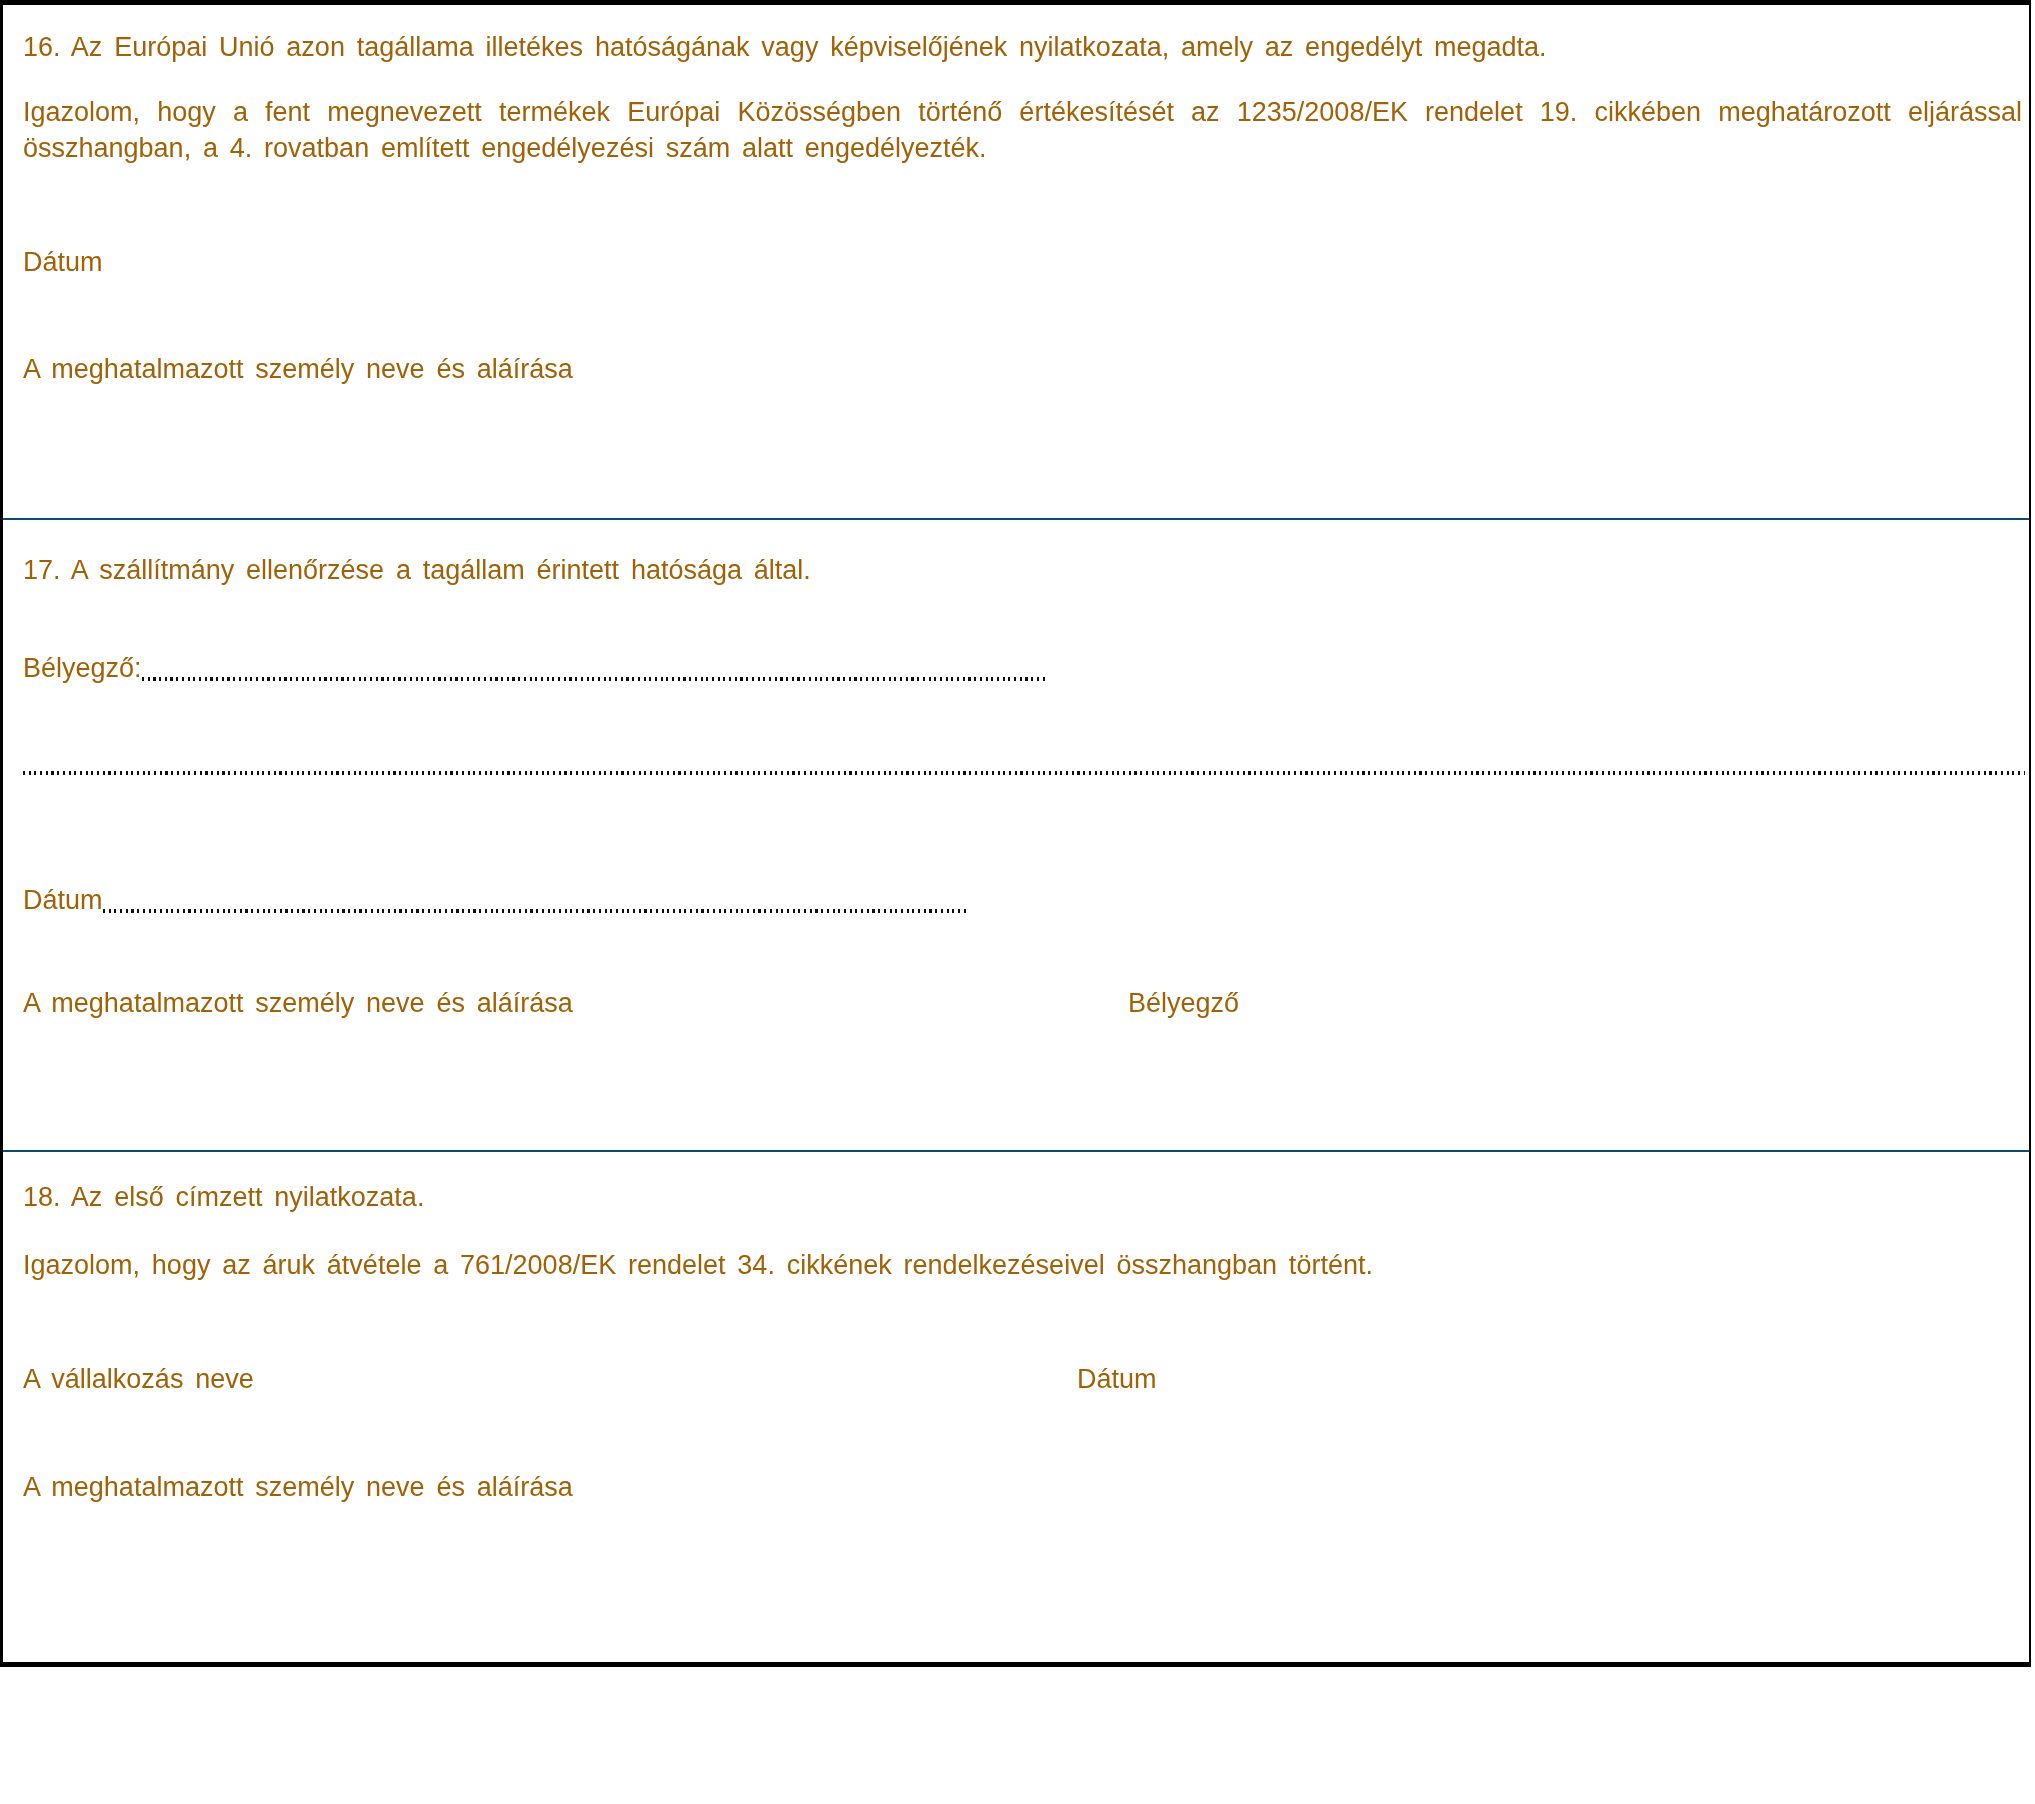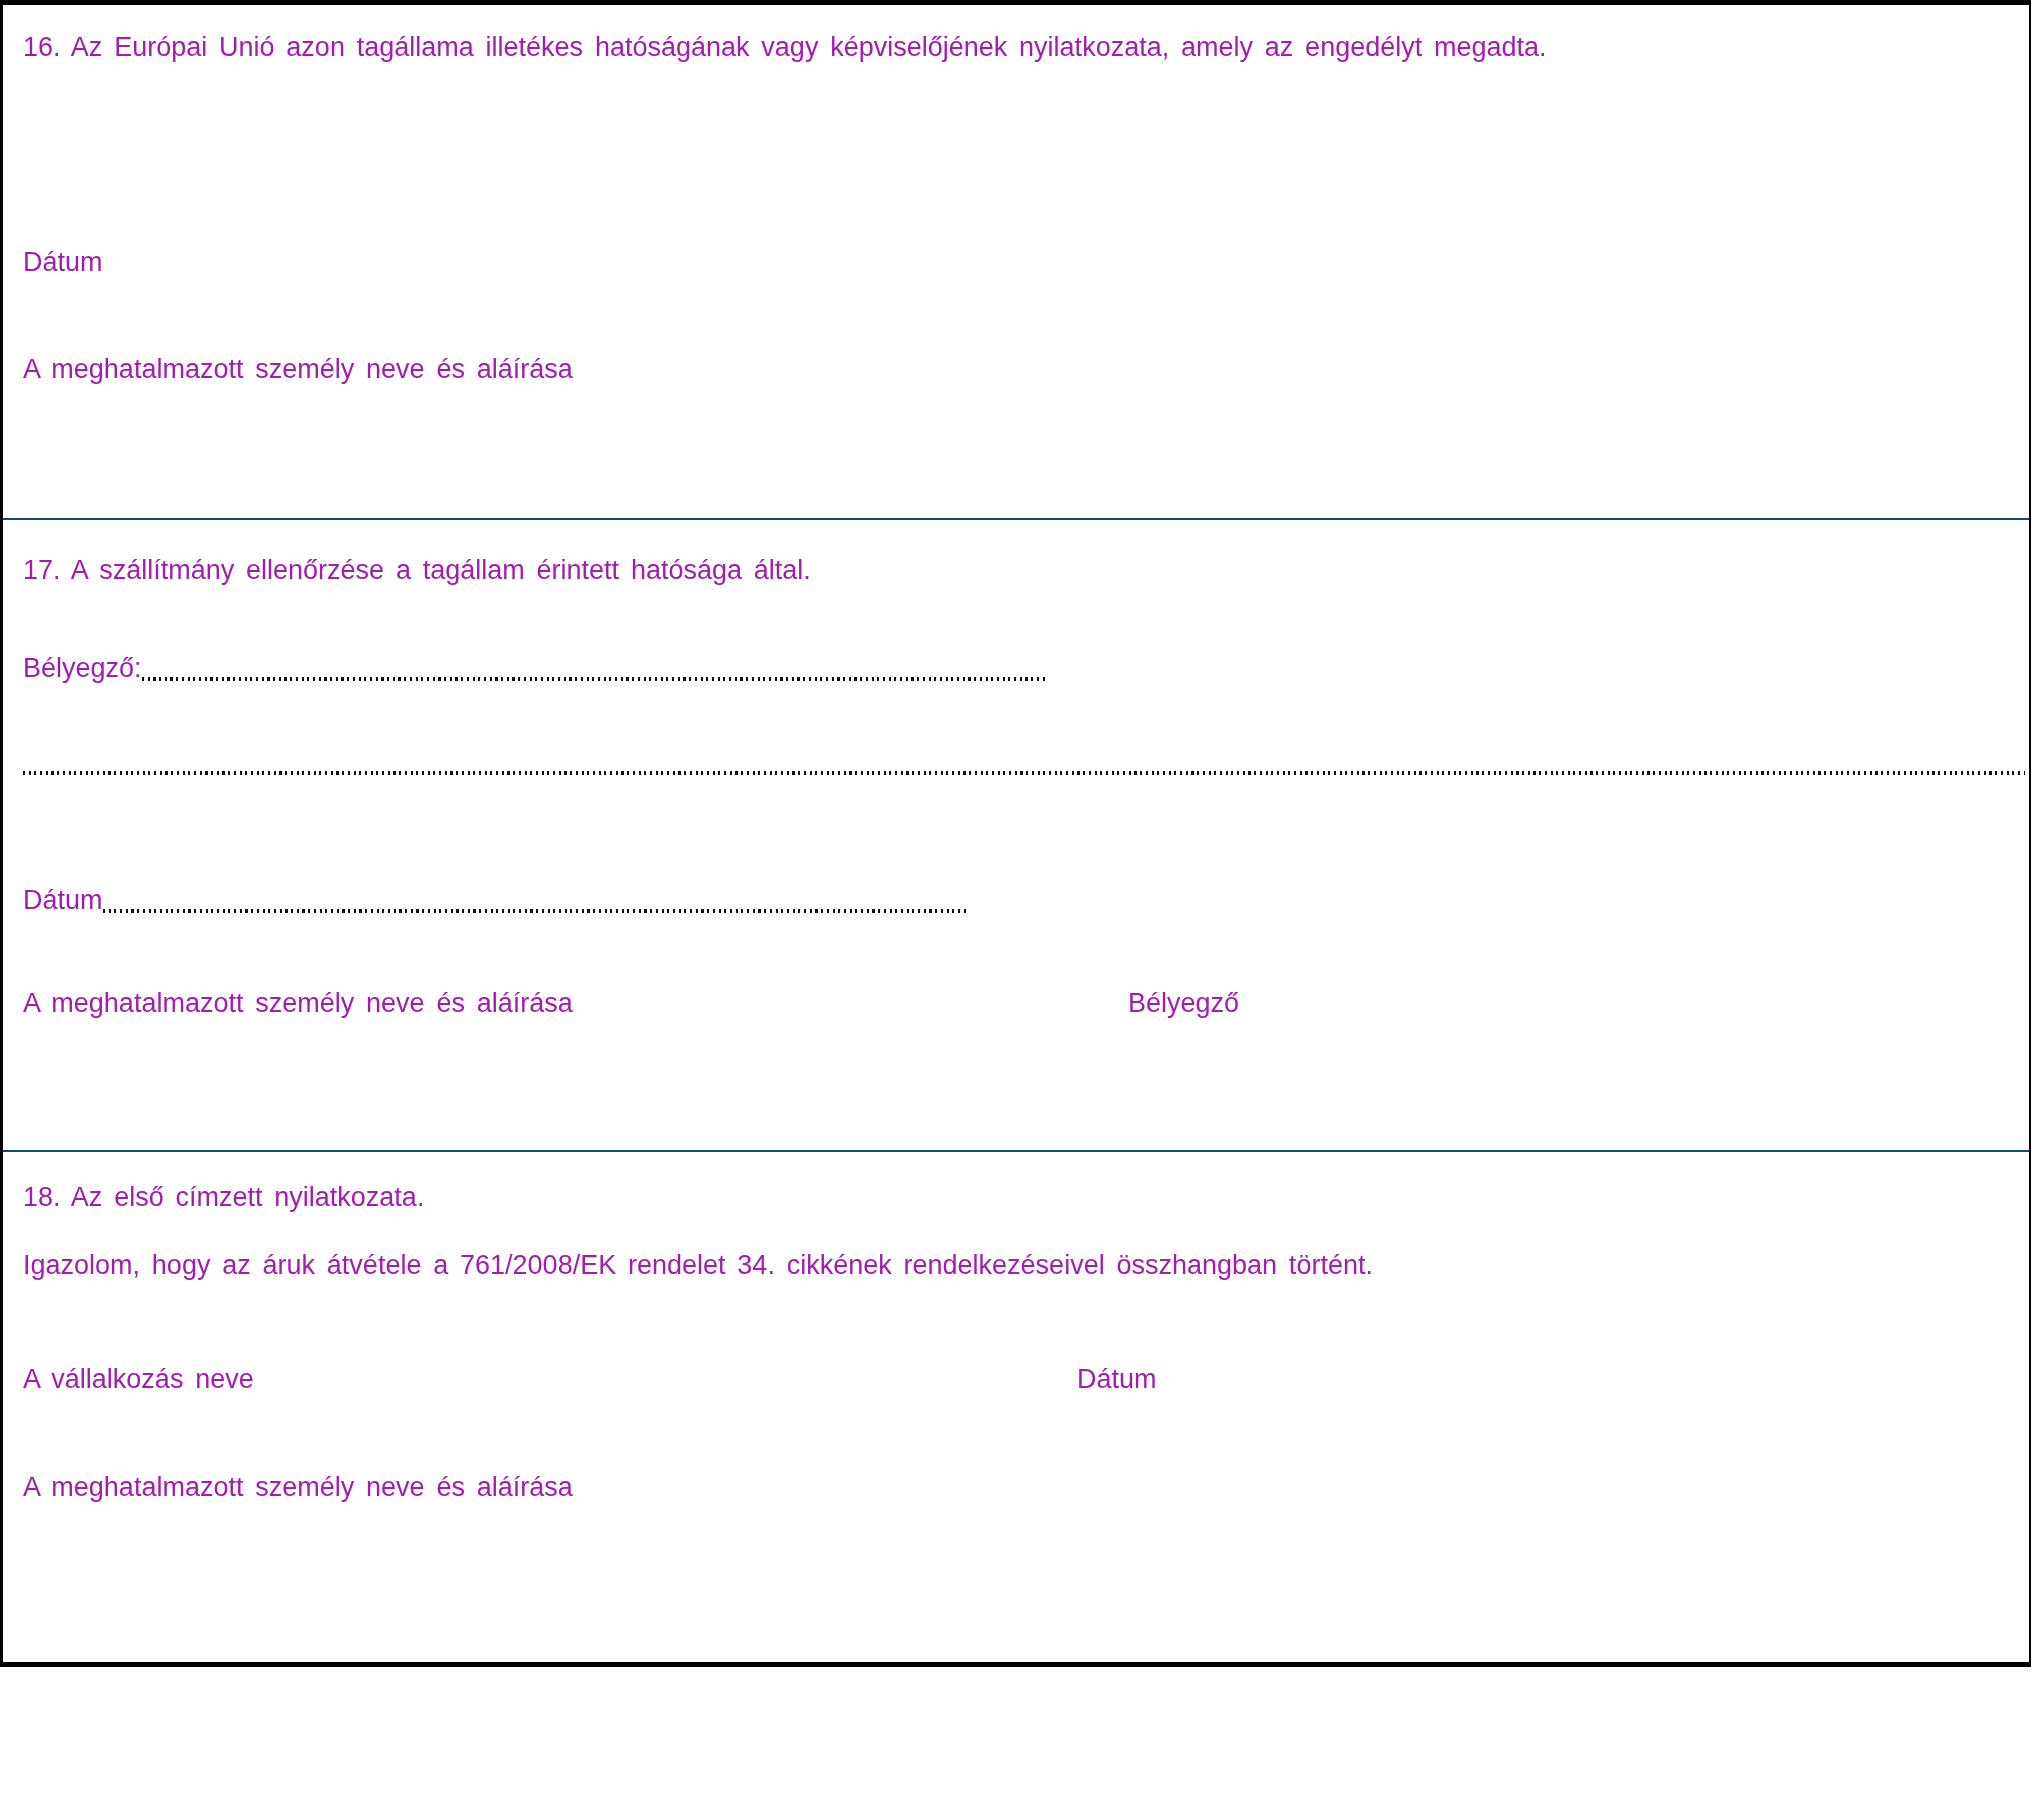--- a/index.html
+++ b/index.html
@@ -6,21 +6,21 @@
     margin: 0;
     padding: 0;
     background: #ffffff;
   }
   .page {
     position: relative;
     width: 2035px;
     height: 1768px;
     background: #ffffff;
     font-family: "Liberation Sans", "DejaVu Sans", sans-serif;
-    color: #a21caf;
+    color: #a16207;
     font-size: 27px;
     line-height: 33px;
     word-spacing: 4.3px;
   }
   .form-table {
     position: absolute;
     left: 0;
     top: 0;
     width: 2031px;
     box-sizing: border-box;
@@ -67,20 +67,21 @@
   .nowrap { white-space: nowrap; }
 </style>
 </head>
 <body>
 
 <div class="page">
   <div class="form-table">
 
     <div class="row row-16">
       <div class="abs title-line" style="top:26px;">16. Az Európai Unió azon tagállama illetékes hatóságának vagy képviselőjének nyilatkozata, amely az engedélyt megadta.</div>
+      <div class="abs para-justify" style="top:89px;">Igazolom, hogy a fent megnevezett termékek Európai Közösségben történő értékesítését az 1235/2008/EK rendelet 19. cikkében meghatározott eljárással összhangban, a 4. rovatban említett engedélyezési szám alatt engedélyezték.</div>
       <div class="abs nowrap" style="left:20px; top:241px;">Dátum</div>
       <div class="abs nowrap" style="left:20px; top:348px;">A meghatalmazott személy neve és aláírása</div>
     </div>
 
     <div class="row row-17">
       <div class="abs title-line" style="top:34px;">17. A szállítmány ellenőrzése a tagállam érintett hatósága által.</div>
 
       <div class="abs dotted-field w-memberstate" style="top:132px;">
         <span class="label">Bélyegző:</span>
         <span class="leader-dots"></span>

